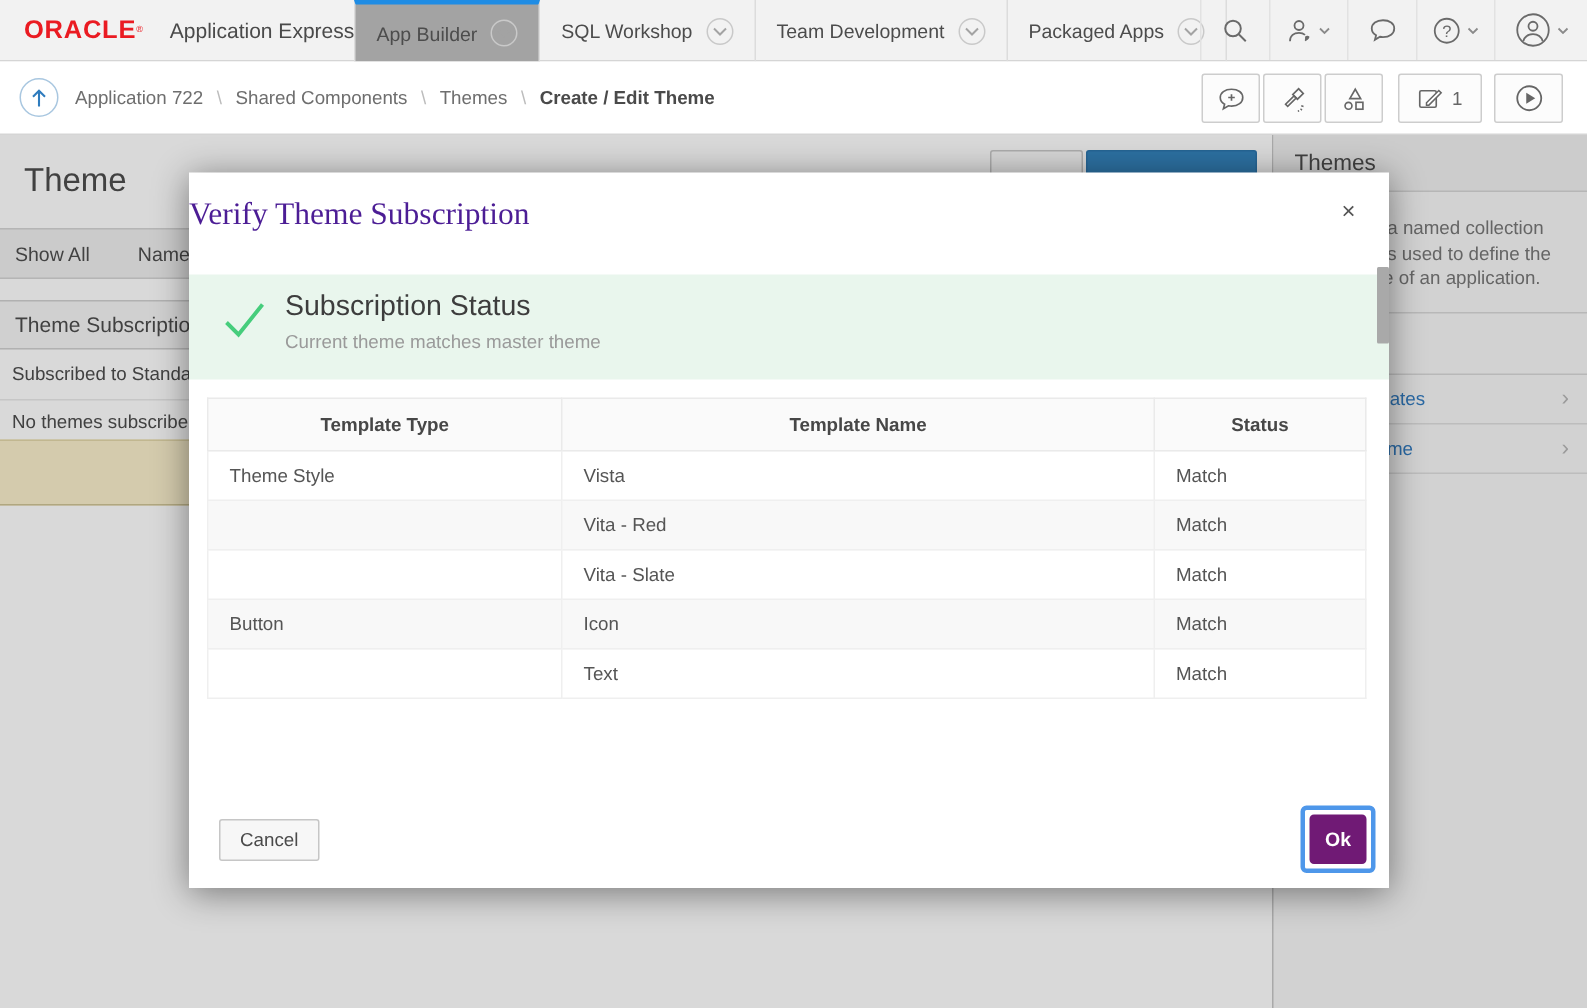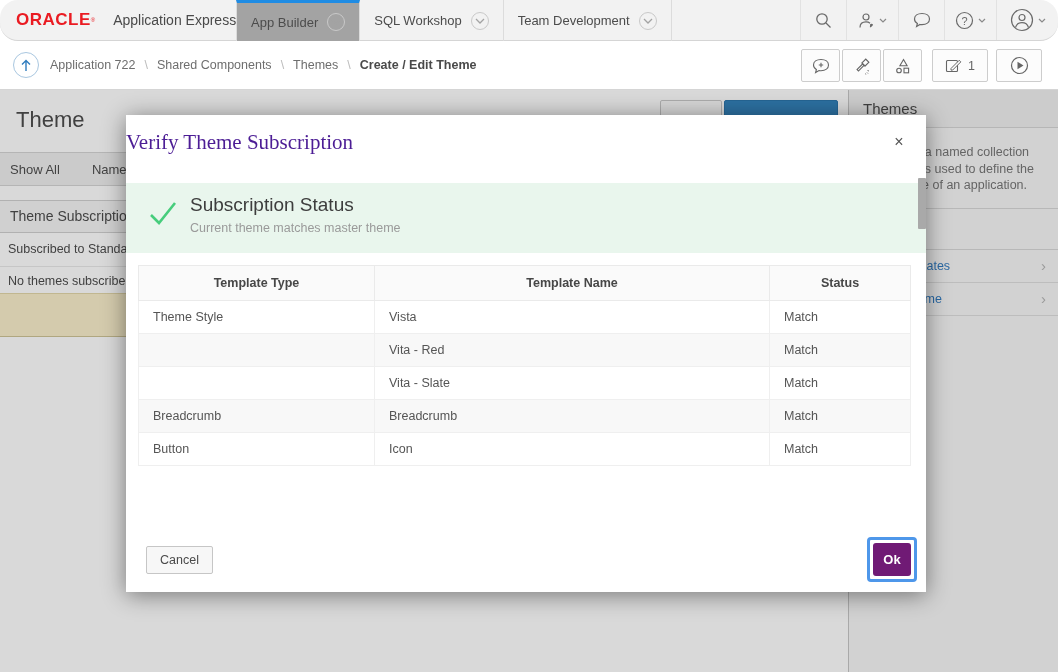--- a/index.html
+++ b/index.html
@@ -1,20 +1,20 @@
 <!DOCTYPE html>
 <html><head>
 <meta charset="utf-8">
 <style>
   * { margin:0; padding:0; box-sizing:border-box; }
   body { font-family:"Liberation Sans", sans-serif; background:#fff; }
   .app { position:relative; width:1058px; height:672px; background:#fff; overflow:hidden; }
 
   
-  .topbar { position:absolute; top:0; left:0; width:1058px; height:41px; background:#f2f2f2; border-bottom:1px solid #d5d5d5; z-index:3;border-radius:18px; }
+  .topbar { position:absolute; top:0; left:0; width:1058px; height:41px; background:#f2f2f2; border-bottom:1px solid #d5d5d5; z-index:3; }
   .logo { position:absolute; left:16px; top:0; height:40px; display:flex; align-items:center; }
   .brand { color:#ea1b22; font-weight:bold; font-size:17px; letter-spacing:.5px; }
   .brand-reg { color:#ea1b22; font-size:6px; vertical-align:top; line-height:14px; }
   .product { color:#4a4a4a; font-size:14px; margin-left:18px; }
   .tabs { position:absolute; left:236px; top:0; height:41px; display:flex; }
   .tab { height:41px; display:flex; align-items:center; padding:0 14px; font-size:13px; color:#4c4c4c; border-right:1px solid #dcdcdc; cursor:pointer; background:transparent; }
   .tab:first-child { border-left:1px solid #dcdcdc; }
   .tab.active { background:#a3a3a3; border-top:3px solid #1f8ce4; }
   .chev-circle { width:18px; height:18px; border:1px solid #c9c9c9; border-radius:50%; display:flex; align-items:center; justify-content:center; margin-left:9px; color:#a3a3a3; }
   .top-icons { position:absolute; right:0; top:0; height:40px; display:flex; }
@@ -107,20 +107,28 @@
         </span>
       </div>
       <div class="tab">
         <span>Team Development</span>
         <span class="chev-circle">
           <svg width="10" height="6" viewBox="0 0 10 6">
               <path d="M1 1l4 4 4-4" fill="none" stroke="currentColor" stroke-width="1.3"></path>
             </svg>
         </span>
       </div>
+      <div class="tab">
+        <span>Packaged Apps</span>
+        <span class="chev-circle">
+          <svg width="10" height="6" viewBox="0 0 10 6">
+              <path d="M1 1l4 4 4-4" fill="none" stroke="currentColor" stroke-width="1.3"></path>
+            </svg>
+        </span>
+      </div>
     </div>
     <div class="top-icons">
       <div class="icon-cell ic-w46">
         <svg width="17" height="17" viewBox="0 0 17 17">
             <circle cx="7" cy="7" r="5.2" fill="none" stroke="currentColor" stroke-width="1.3"></circle>
             <line x1="11" y1="11" x2="15.5" y2="15.5" stroke="currentColor" stroke-width="1.3"></line>
           </svg>
       </div>
       <div class="icon-cell ic-w52">
         <svg width="17" height="17" viewBox="0 0 17 17">
@@ -294,27 +302,27 @@
             <td></td>
             <td>Vita - Red</td>
             <td>Match</td>
           </tr>
           <tr>
             <td></td>
             <td>Vita - Slate</td>
             <td>Match</td>
           </tr>
           <tr>
-            <td>Breadcrumb</td>
-            <td>Breadcrumb</td>
-            <td>Match</td>
-          </tr>
-          <tr>
             <td>Button</td>
             <td>Icon</td>
+            <td>Match</td>
+          </tr>
+          <tr>
+            <td></td>
+            <td>Text</td>
             <td>Match</td>
           </tr>
         </tbody>
       </table>
 
       <div class="mscroll"></div>
     </div>
 
     <div class="modal-footer">
       <button class="cancel-btn">Cancel</button>

